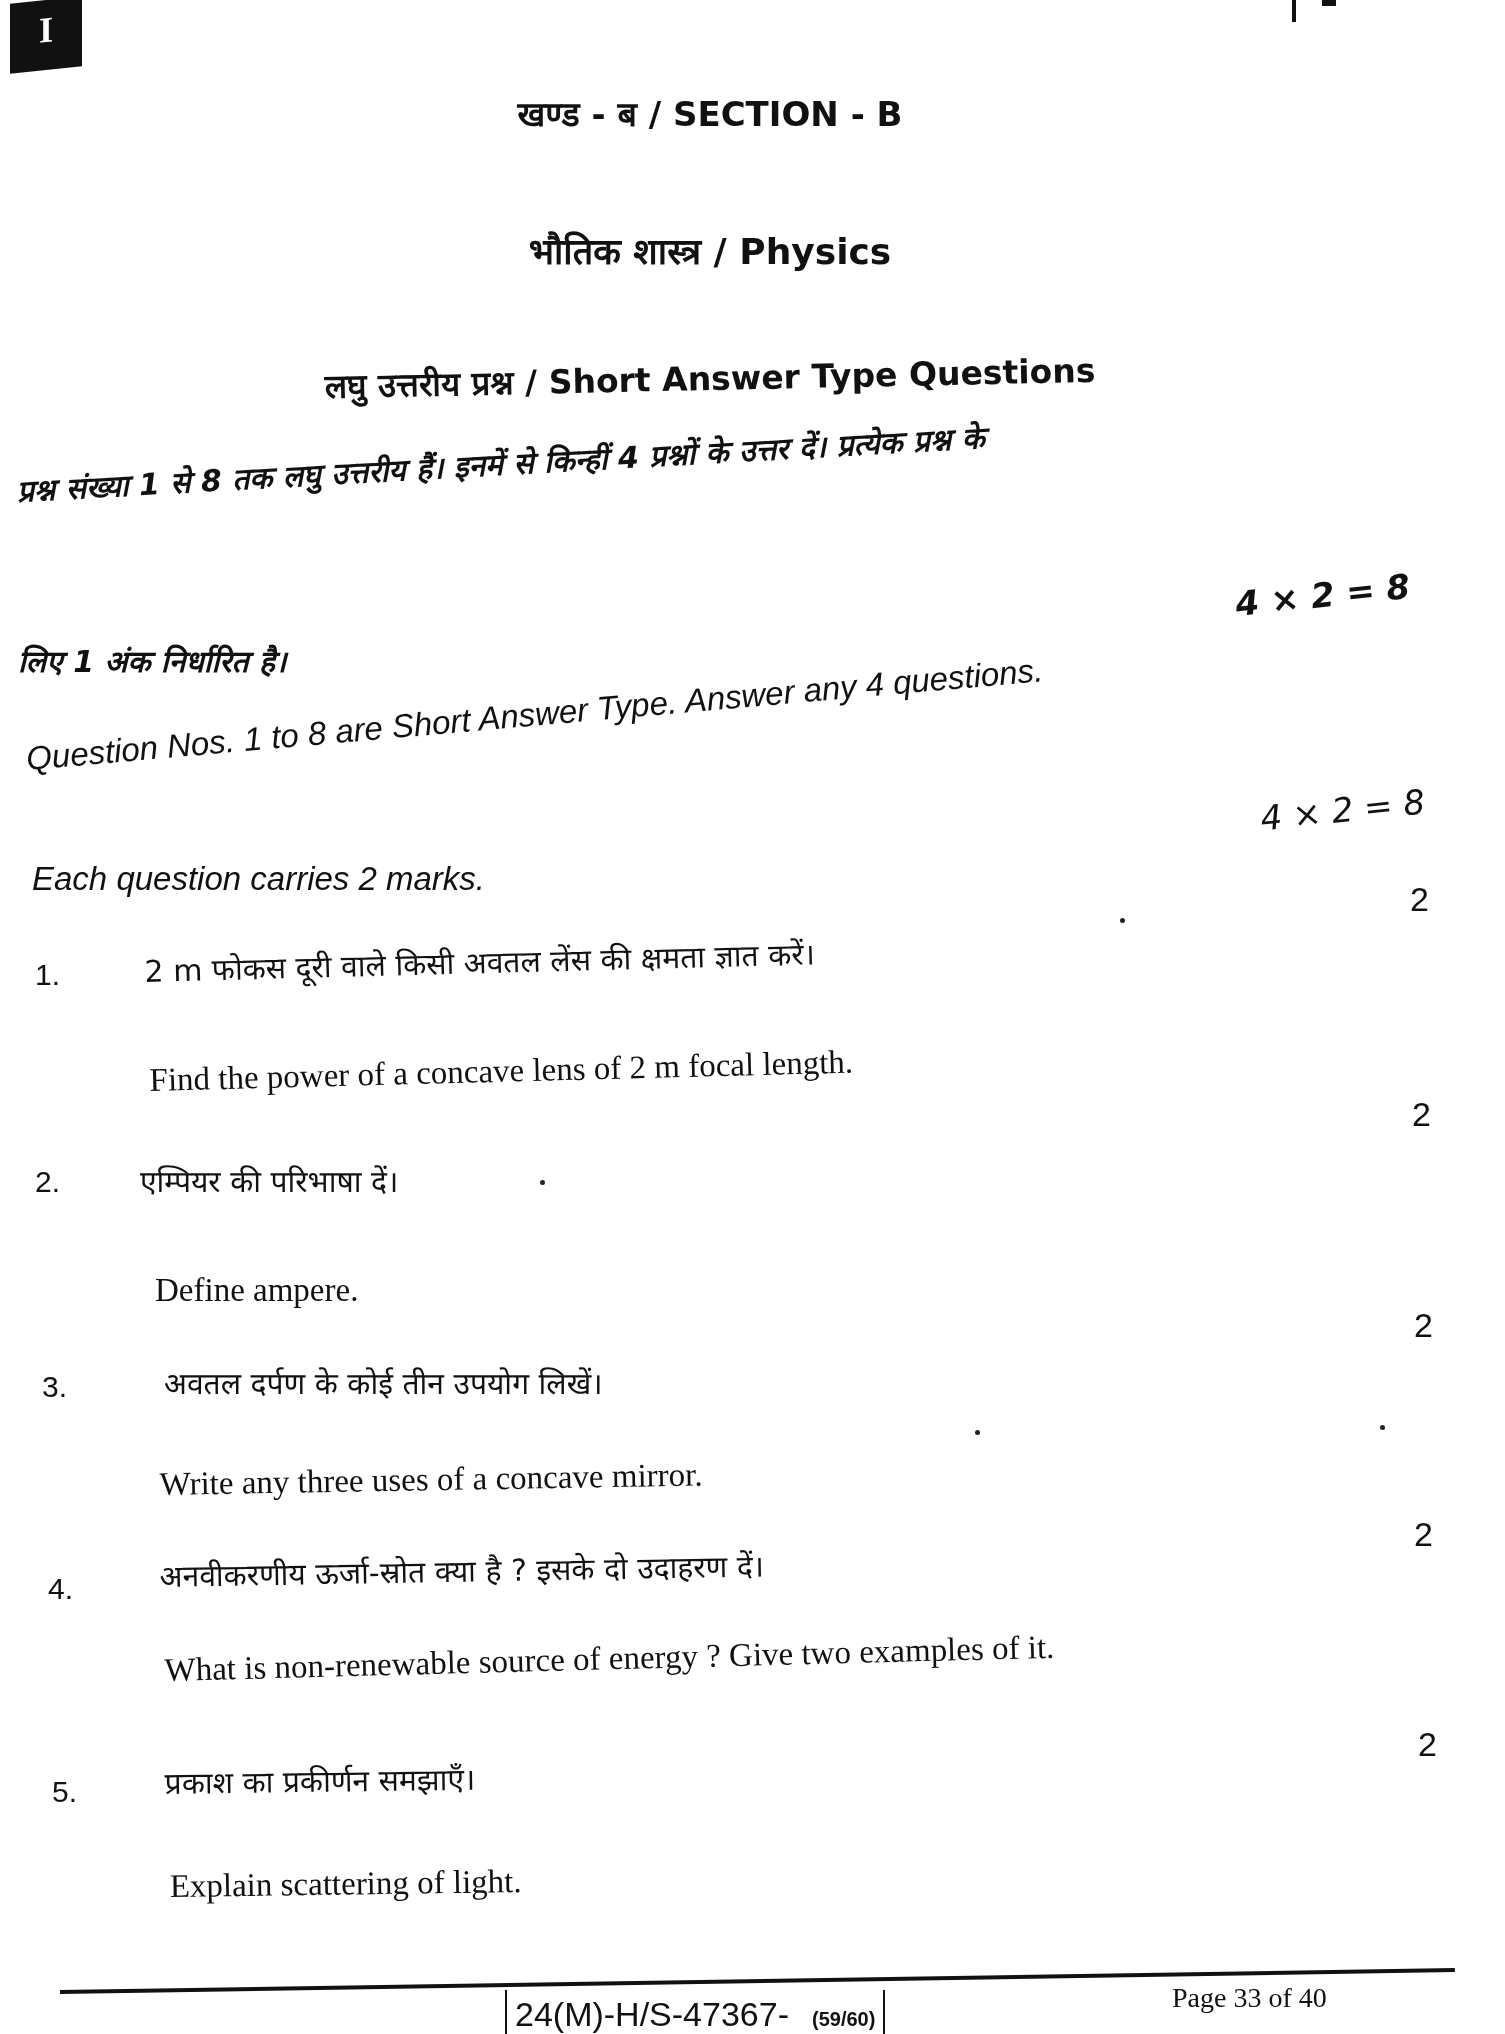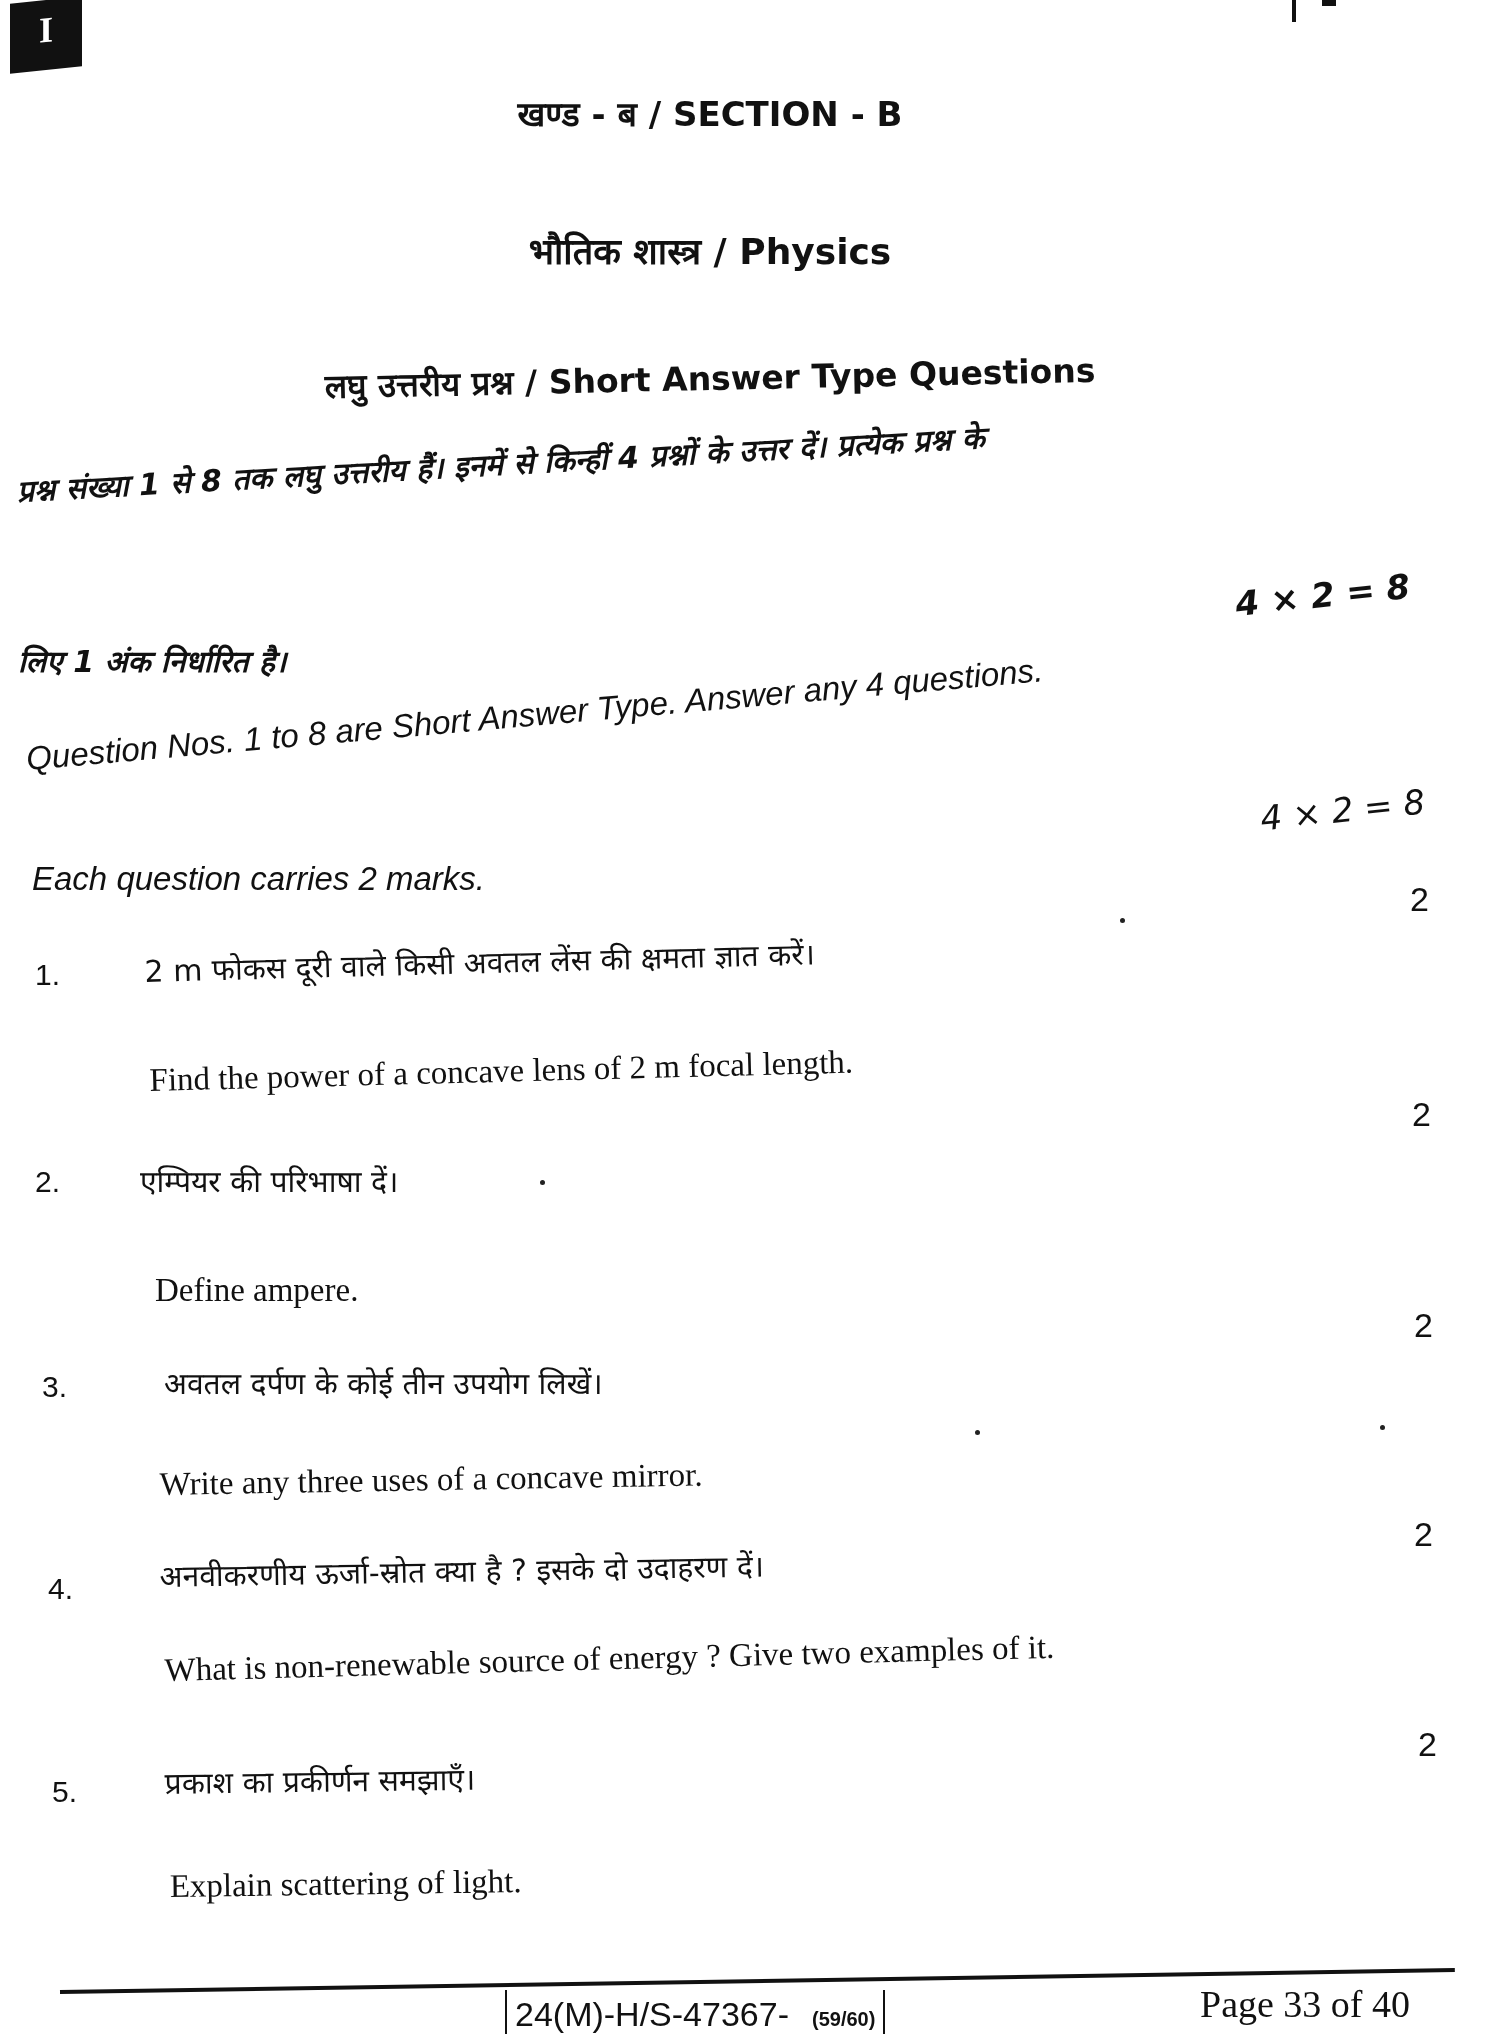--- a/index.html
+++ b/index.html
@@ -69,22 +69,22 @@
       left: 60px; top: 1990px; width: 1395px; height: 4px; background: #111;
       transform: rotate(-0.9deg); transform-origin: left center;
     }
     .footer-code {
       left: 505px; top: 1990px; height: 44px; padding: 0 8px;
       border-left: 2px solid #111; border-right: 2px solid #111;
       font-family: "Liberation Sans", sans-serif; font-size: 34px; line-height: 48px;
     }
     .footer-code small { font-size: 20px; font-weight: bold; margin-left: 23px; }
     .footer-page {
-      left: 1200px; top: 1982px;
-      font-family: "Liberation Serif", serif; font-size: 38px;
+      left: 1172px; top: 1982px;
+      font-family: "Liberation Serif", serif; font-size: 28px;
     }
     .speck { width: 5px; height: 5px; background: #222; border-radius: 50%; }
   </style>
 </head>
 <body>
 
 <div class="abs set-tag">I</div>
 <div class="abs corner-mark"></div>
 <div class="abs corner-mark2"></div>
 

